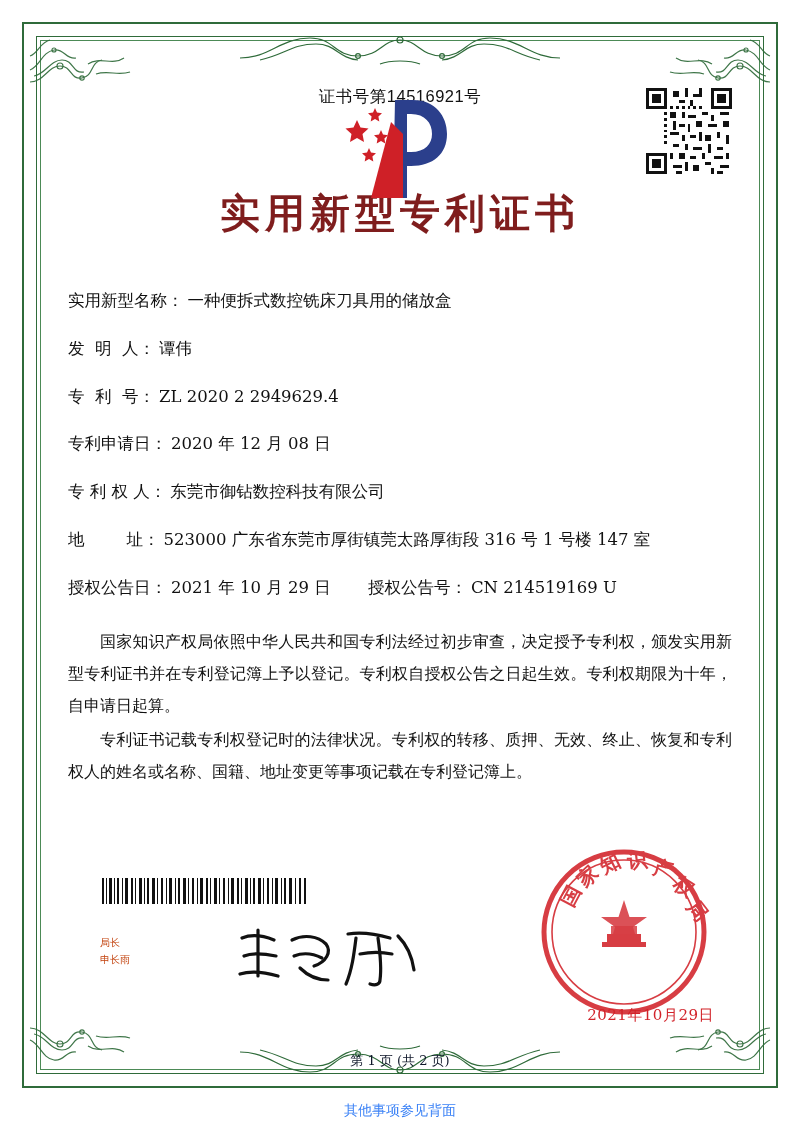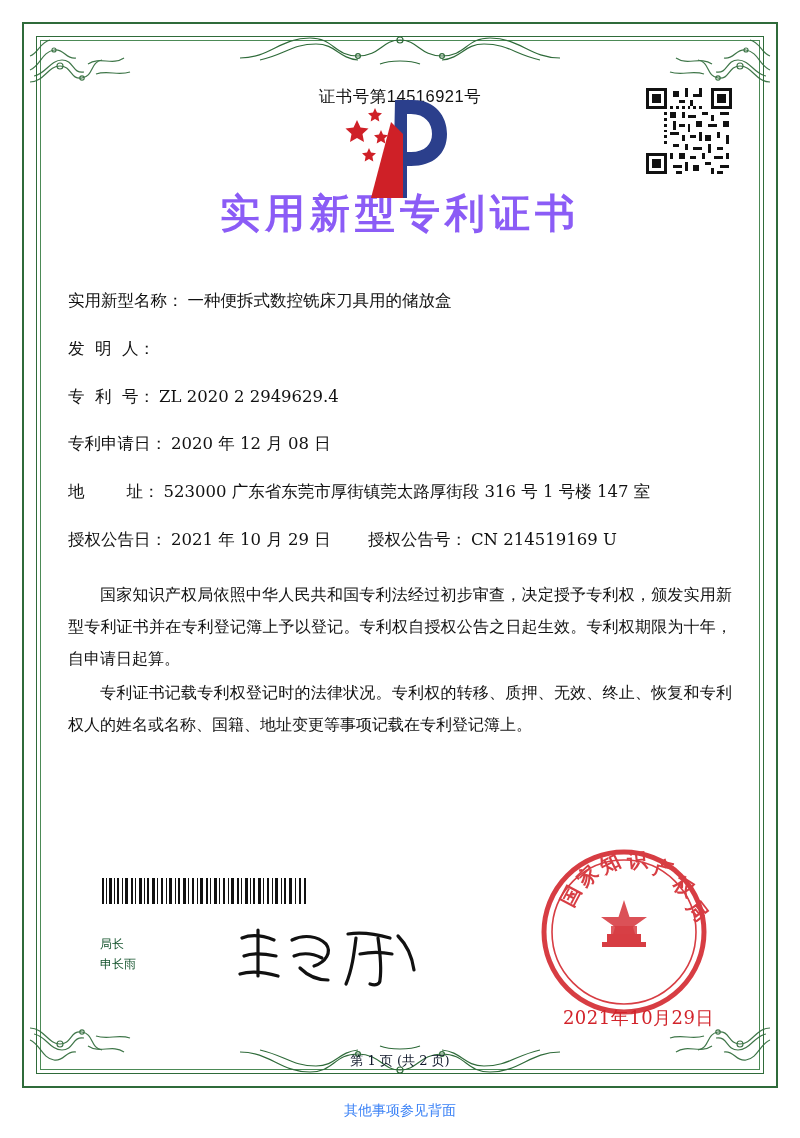--- a/index.html
+++ b/index.html
@@ -113,21 +113,21 @@
     height: 86px;
   }
 
   .title {
     margin-top: 78px;
     text-align: center;
     font-family: "DejaVu Serif", "Liberation Serif", serif;
     font-weight: bold;
     font-size: 40px;
     letter-spacing: 5px;
-    color: #8b5cf6;
+    color: #7f1d1d;
   }
 
   .fields {
     margin-top: 48px;
     font-family: "DejaVu Serif", "Liberation Serif", serif;
     font-size: 16.5px;
     color: #111;
   }
   .field-row {
     display: flex;
@@ -170,23 +170,23 @@
     left: 0;
     top: 18px;
     width: 208px;
     height: 26px;
   }
   .sig-block {
     position: absolute;
     left: 0;
     top: 74px;
     font-family: "DejaVu Serif", "Liberation Serif", serif;
-    font-size: 12px;
+    font-size: 10px;
     line-height: 1.7;
-    color: #14532d;
+    color: #c2410c;
   }
   .handwriting {
     position: absolute;
     left: 130px;
     top: 62px;
     width: 200px;
     height: 70px;
     color: #111;
   }
 
@@ -195,21 +195,21 @@
     right: 30px;
     top: -14px;
     width: 172px;
     height: 172px;
   }
   .seal-date {
     position: absolute;
     right: 26px;
     top: 146px;
     font-family: "DejaVu Serif", "Liberation Serif", serif;
-    font-size: 18px;
+    font-size: 15px;
     color: #d2232a;
     letter-spacing: .5px;
   }
 
   .page-num {
     position: absolute;
     left: 0;
     right: 0;
     top: 1052px;
     text-align: center;
@@ -413,32 +413,37 @@
 
     <div class="fields">
 
       <div class="field-row">
         <span class="field-label">实用新型名称：</span>
         <span class="field-value">一种便拆式数控铣床刀具用的储放盒</span>
       </div>
 
       <div class="field-row">
         <span class="field-label">发  明  人：</span>
+        <span class="field-value">谭伟</span>
       </div>
 
       <div class="field-row">
         <span class="field-label">专  利  号：</span>
         <span class="field-value">ZL 2020 2 2949629.4</span>
       </div>
 
       <div class="field-row">
         <span class="field-label">专利申请日：</span>
         <span class="field-value">2020 年 12 月 08 日</span>
       </div>
 
+      <div class="field-row">
+        <span class="field-label">专 利 权 人：</span>
+        <span class="field-value">东莞市御钻数控科技有限公司</span>
+      </div>
 
       <div class="field-row">
         <span class="field-label">地        址：</span>
         <span class="field-value">523000 广东省东莞市厚街镇莞太路厚街段 316 号 1 号楼 147 室</span>
       </div>
 
       <div class="field-row split">
         <span class="left">
           <span class="field-label">授权公告日：</span>
           <span class="field-value">2021 年 10 月 29 日</span>

